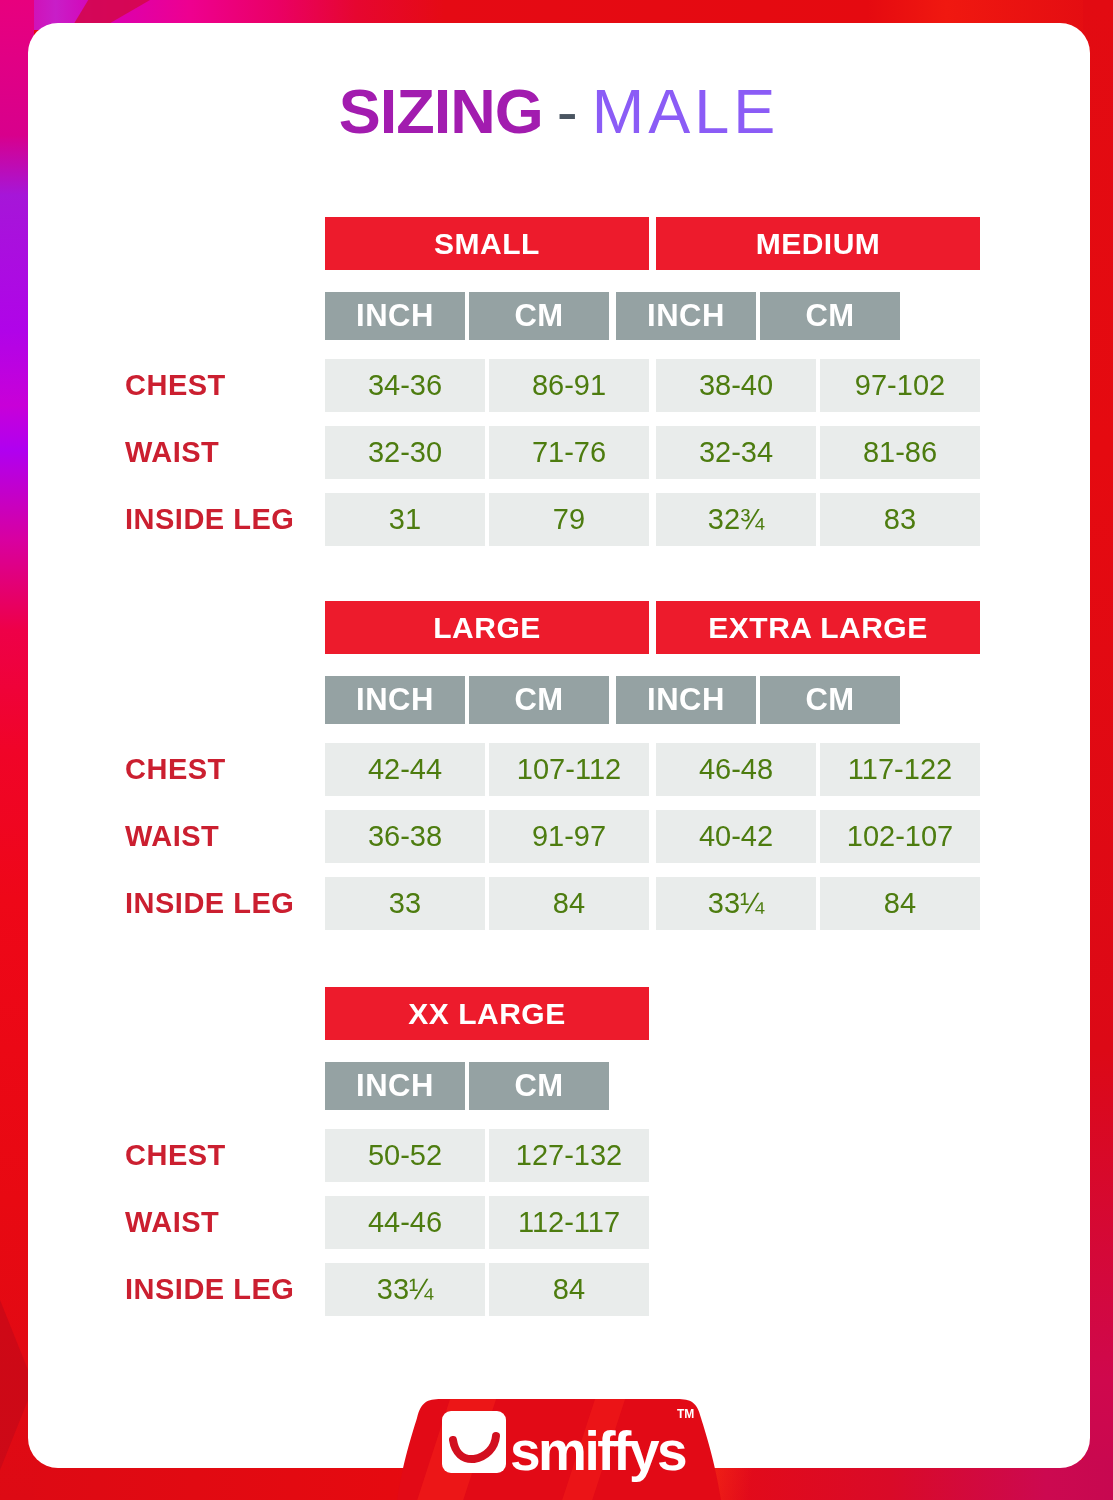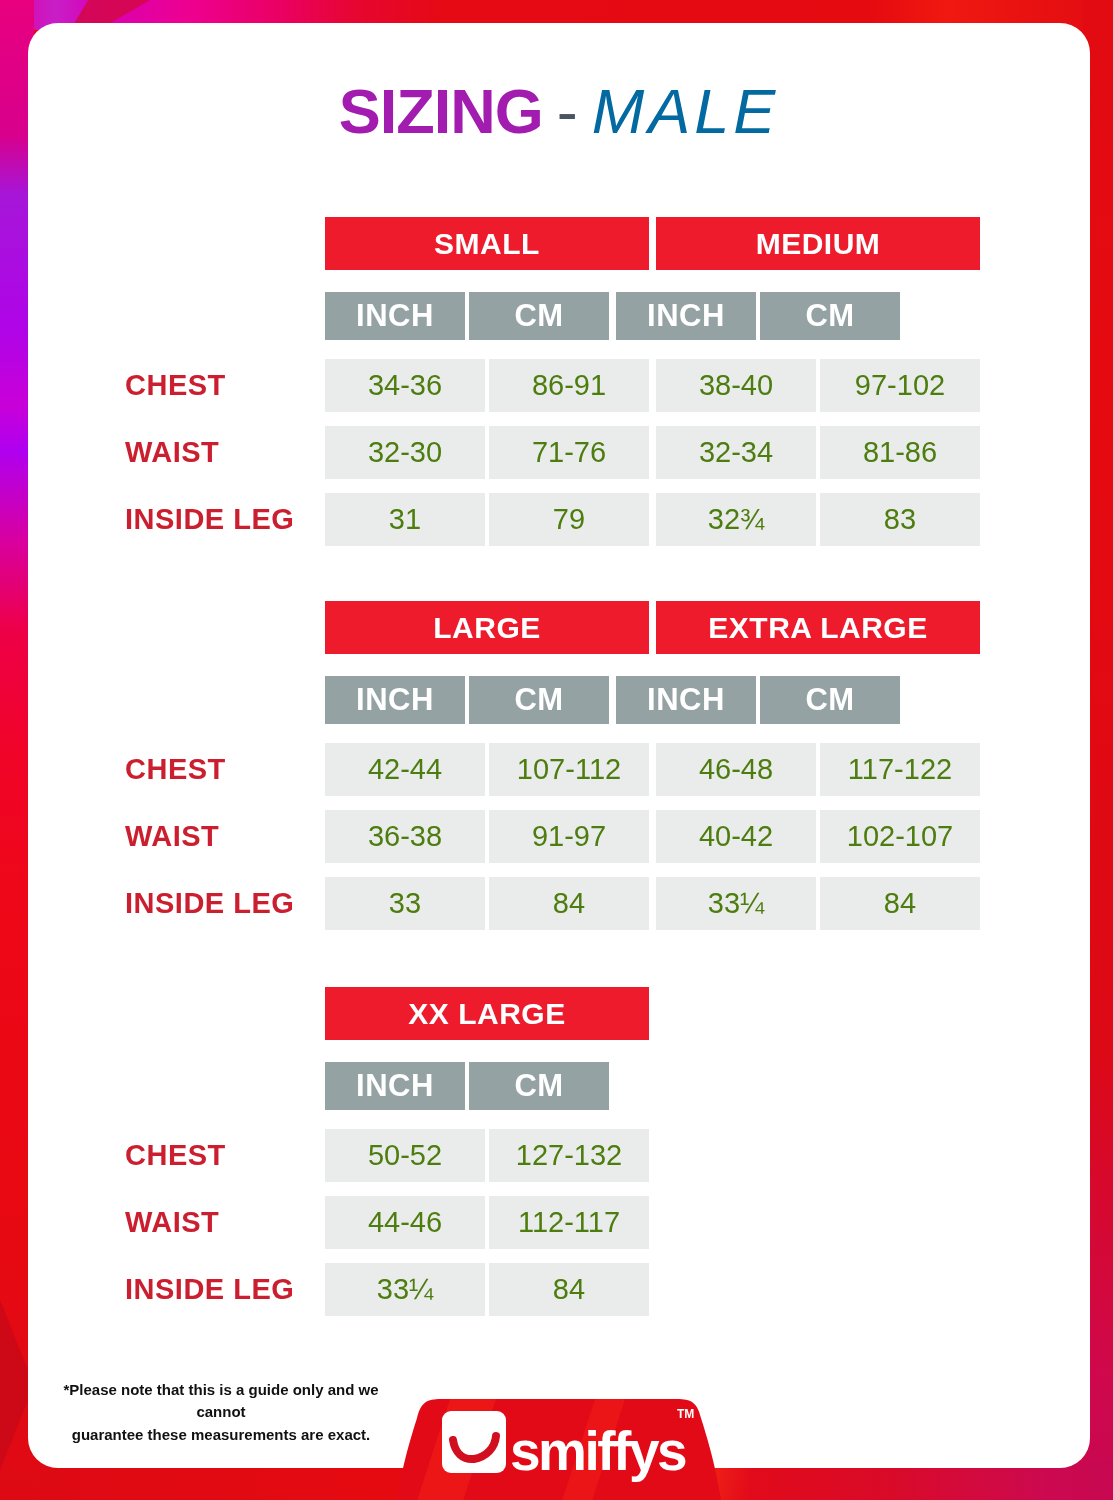--- a/index.html
+++ b/index.html
@@ -25,21 +25,21 @@
   .deco-streak { left:545px; bottom:0; width:240px; height:36px;
     background:linear-gradient(100deg, rgba(255,60,20,0) 15%, rgba(255,60,20,.6) 45%, rgba(255,60,20,.6) 62%, rgba(255,60,20,0) 85%); }
   
   .panel {
     position:absolute; left:28px; top:23px; width:1062px; height:1445px;
     background:#ffffff; border-radius:30px; z-index:2;
   }
   .title { text-align:center; margin:0; padding-top:52px; font-size:63px; line-height:72px; white-space:nowrap; }
   .title .tp { color:#a21caf; font-weight:800; letter-spacing:-1px; }
   .title .tsep { color:#4a5561; font-weight:400; margin:0 14px; }
-  .title .ts { color:#0369a1; font-weight:400; letter-spacing:4px;font-style:italic; }
+  .title .ts { color:#8b5cf6; font-weight:400; letter-spacing:4px; }
   
   .size-table { margin-left:97px; width:855px; }
   .mt1 { margin-top:70px; } .mt2 { margin-top:55px; } .mt3 { margin-top:57px; }
   .t-row { display:flex; }
   .t-row.banners { margin-left:200px; margin-bottom:22px; }
   .t-row.units   { margin-left:200px; margin-bottom:19px; }
   .t-row.data    { margin-bottom:14px; }
   .t-row.data:last-child { margin-bottom:0; }
   .banner { width:324px; height:53px; background:#ed1b2c; color:#fff;
     font-weight:700; font-size:30px; letter-spacing:.5px;
@@ -164,24 +164,20 @@
         <div class="val">44-46</div>
         <div class="val">112-117</div>
       </div>
       <div class="t-row data">
         <div class="rlabel">INSIDE LEG</div>
         <div class="val">33¼</div>
         <div class="val">84</div>
       </div>
     </div>
 
-    <div class="disclaimer">
-      <span>*Please note that this is a guide only and we cannot</span><br>
-      <span>guarantee these measurements are exact.</span>
-    </div>
   </div>
 
   <svg class="logo-tab" width="332" height="110" viewBox="0 0 332 110">
     <defs>
       <clipPath id="tabclip">
         <path d="M4,110 C10,72 19,44 24,28 C28,12 34,9 48,9 L284,9 C298,9 304,12 308,28 C313,44 322,72 328,110 Z"></path>
       </clipPath>
     </defs>
     <path d="M4,110 C10,72 19,44 24,28 C28,12 34,9 48,9 L284,9 C298,9 304,12 308,28 C313,44 322,72 328,110 Z" fill="#e20a16"></path>
     <g clip-path="url(#tabclip)">

